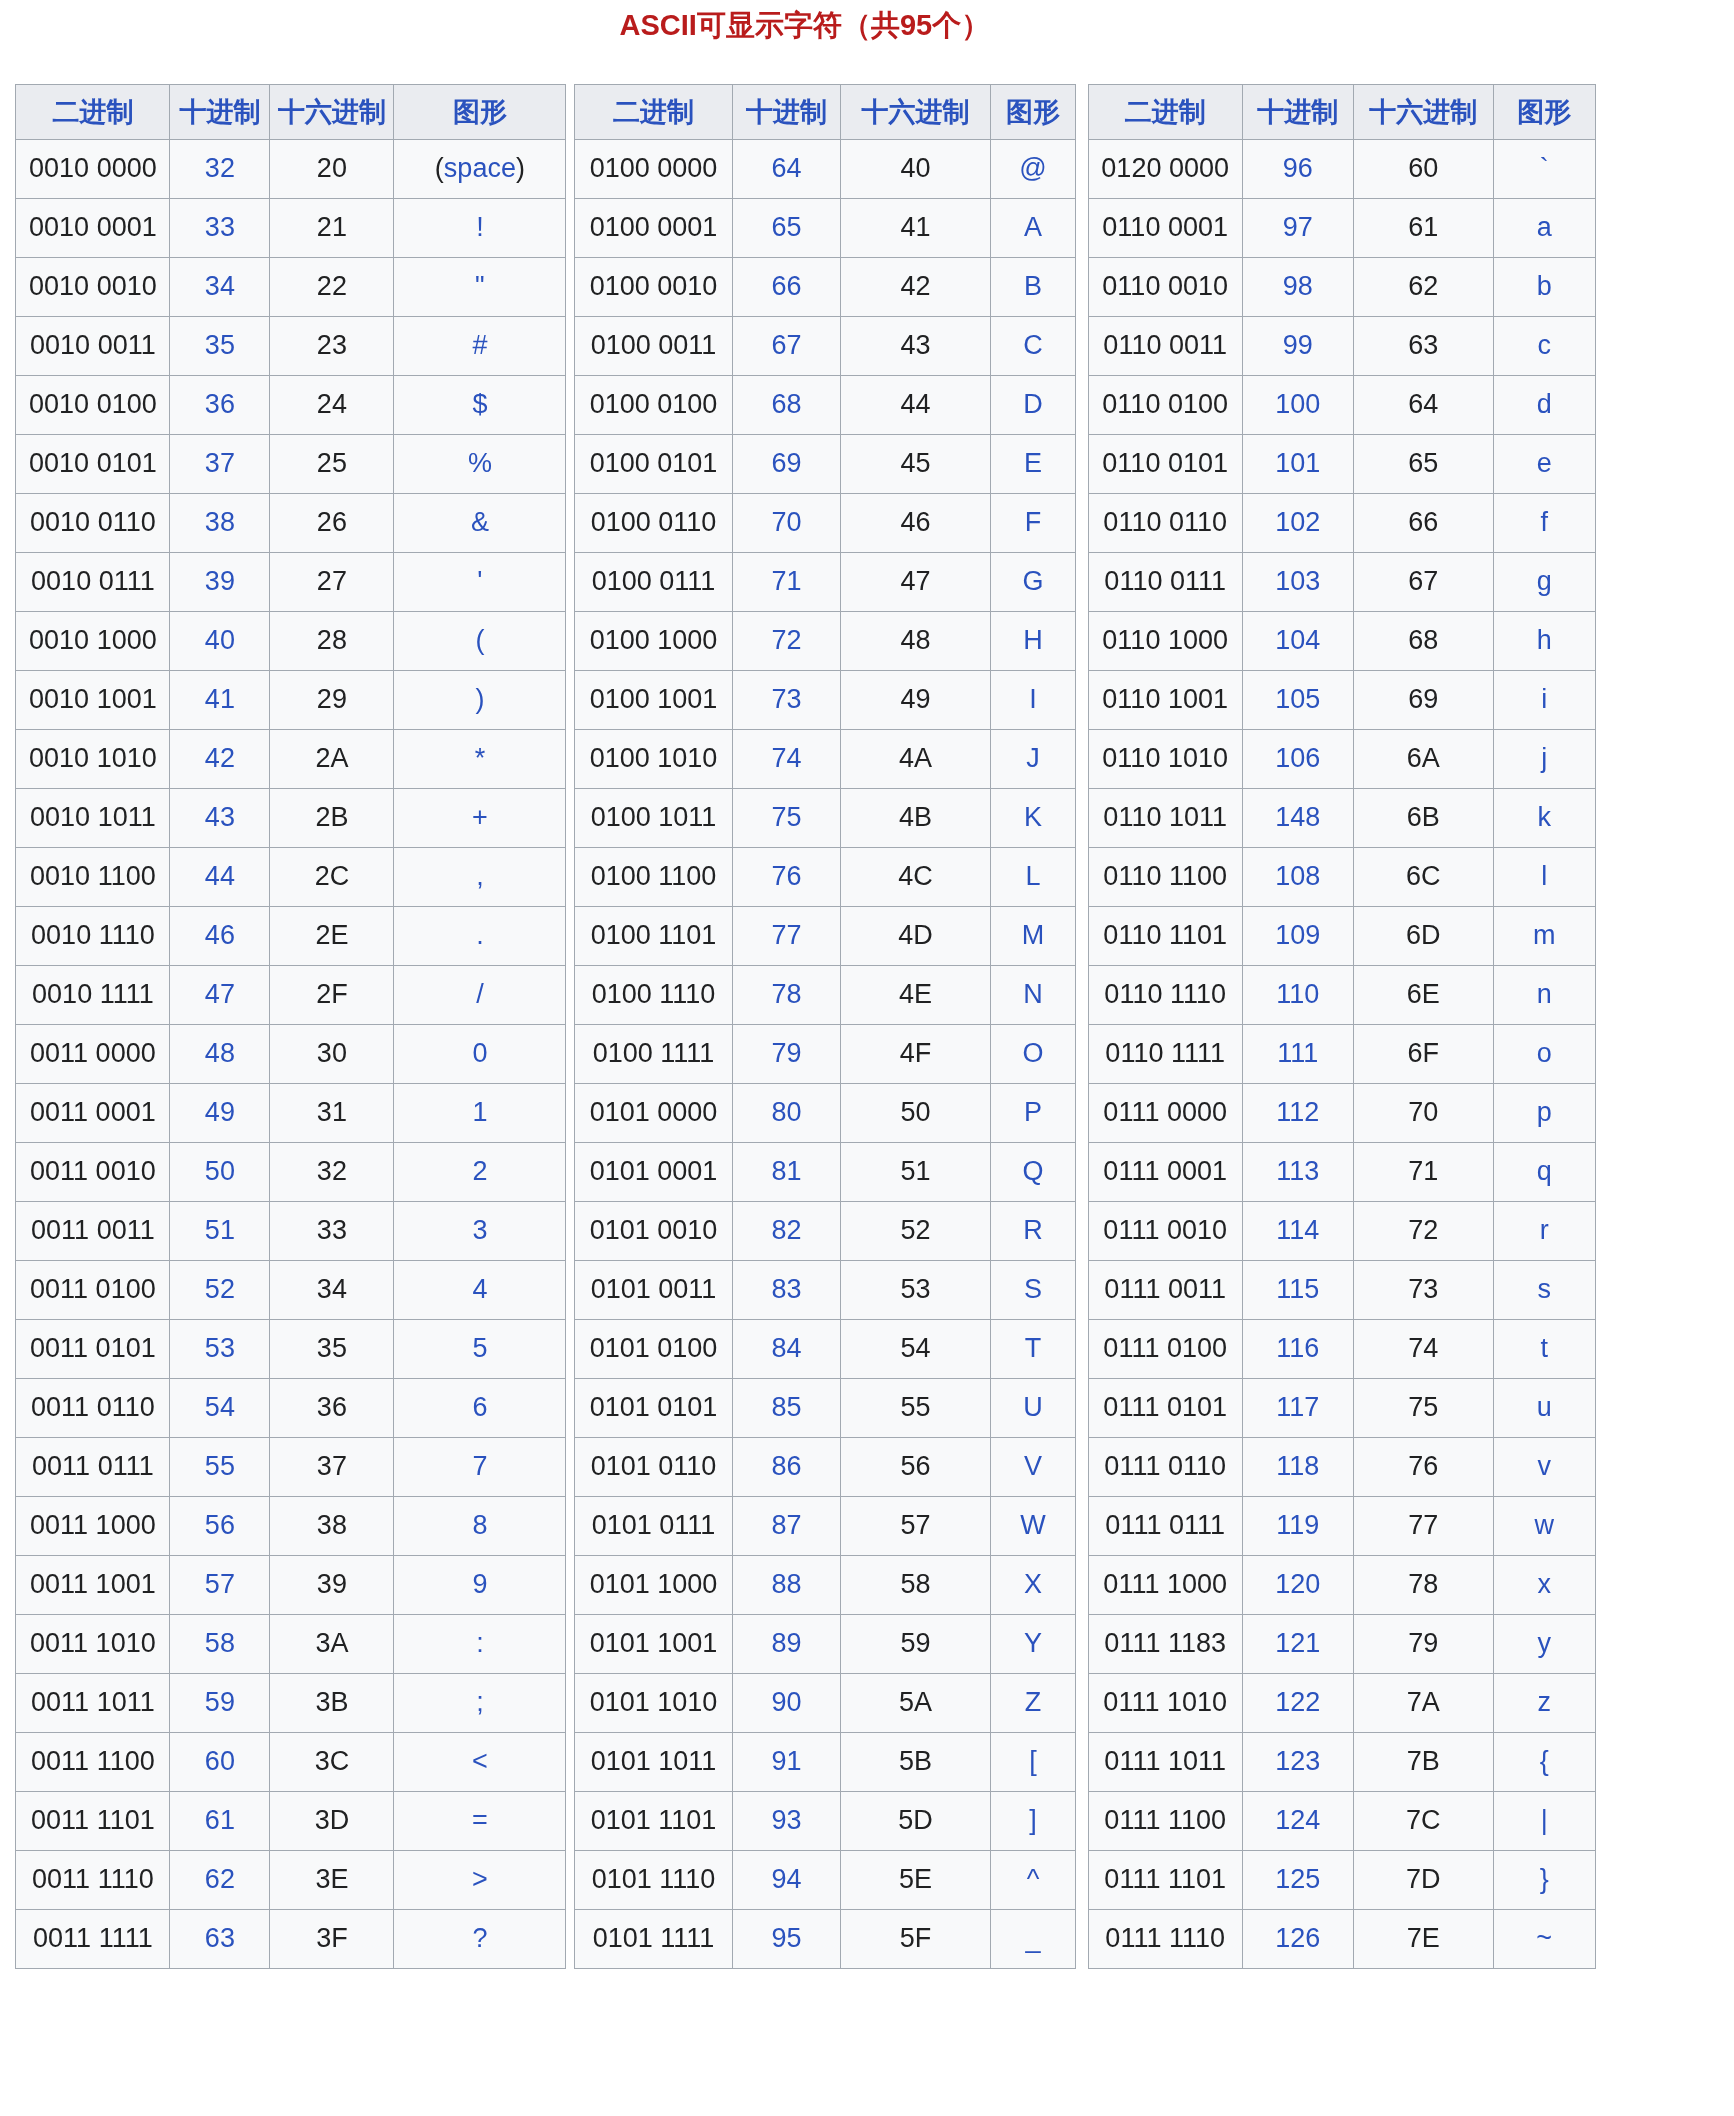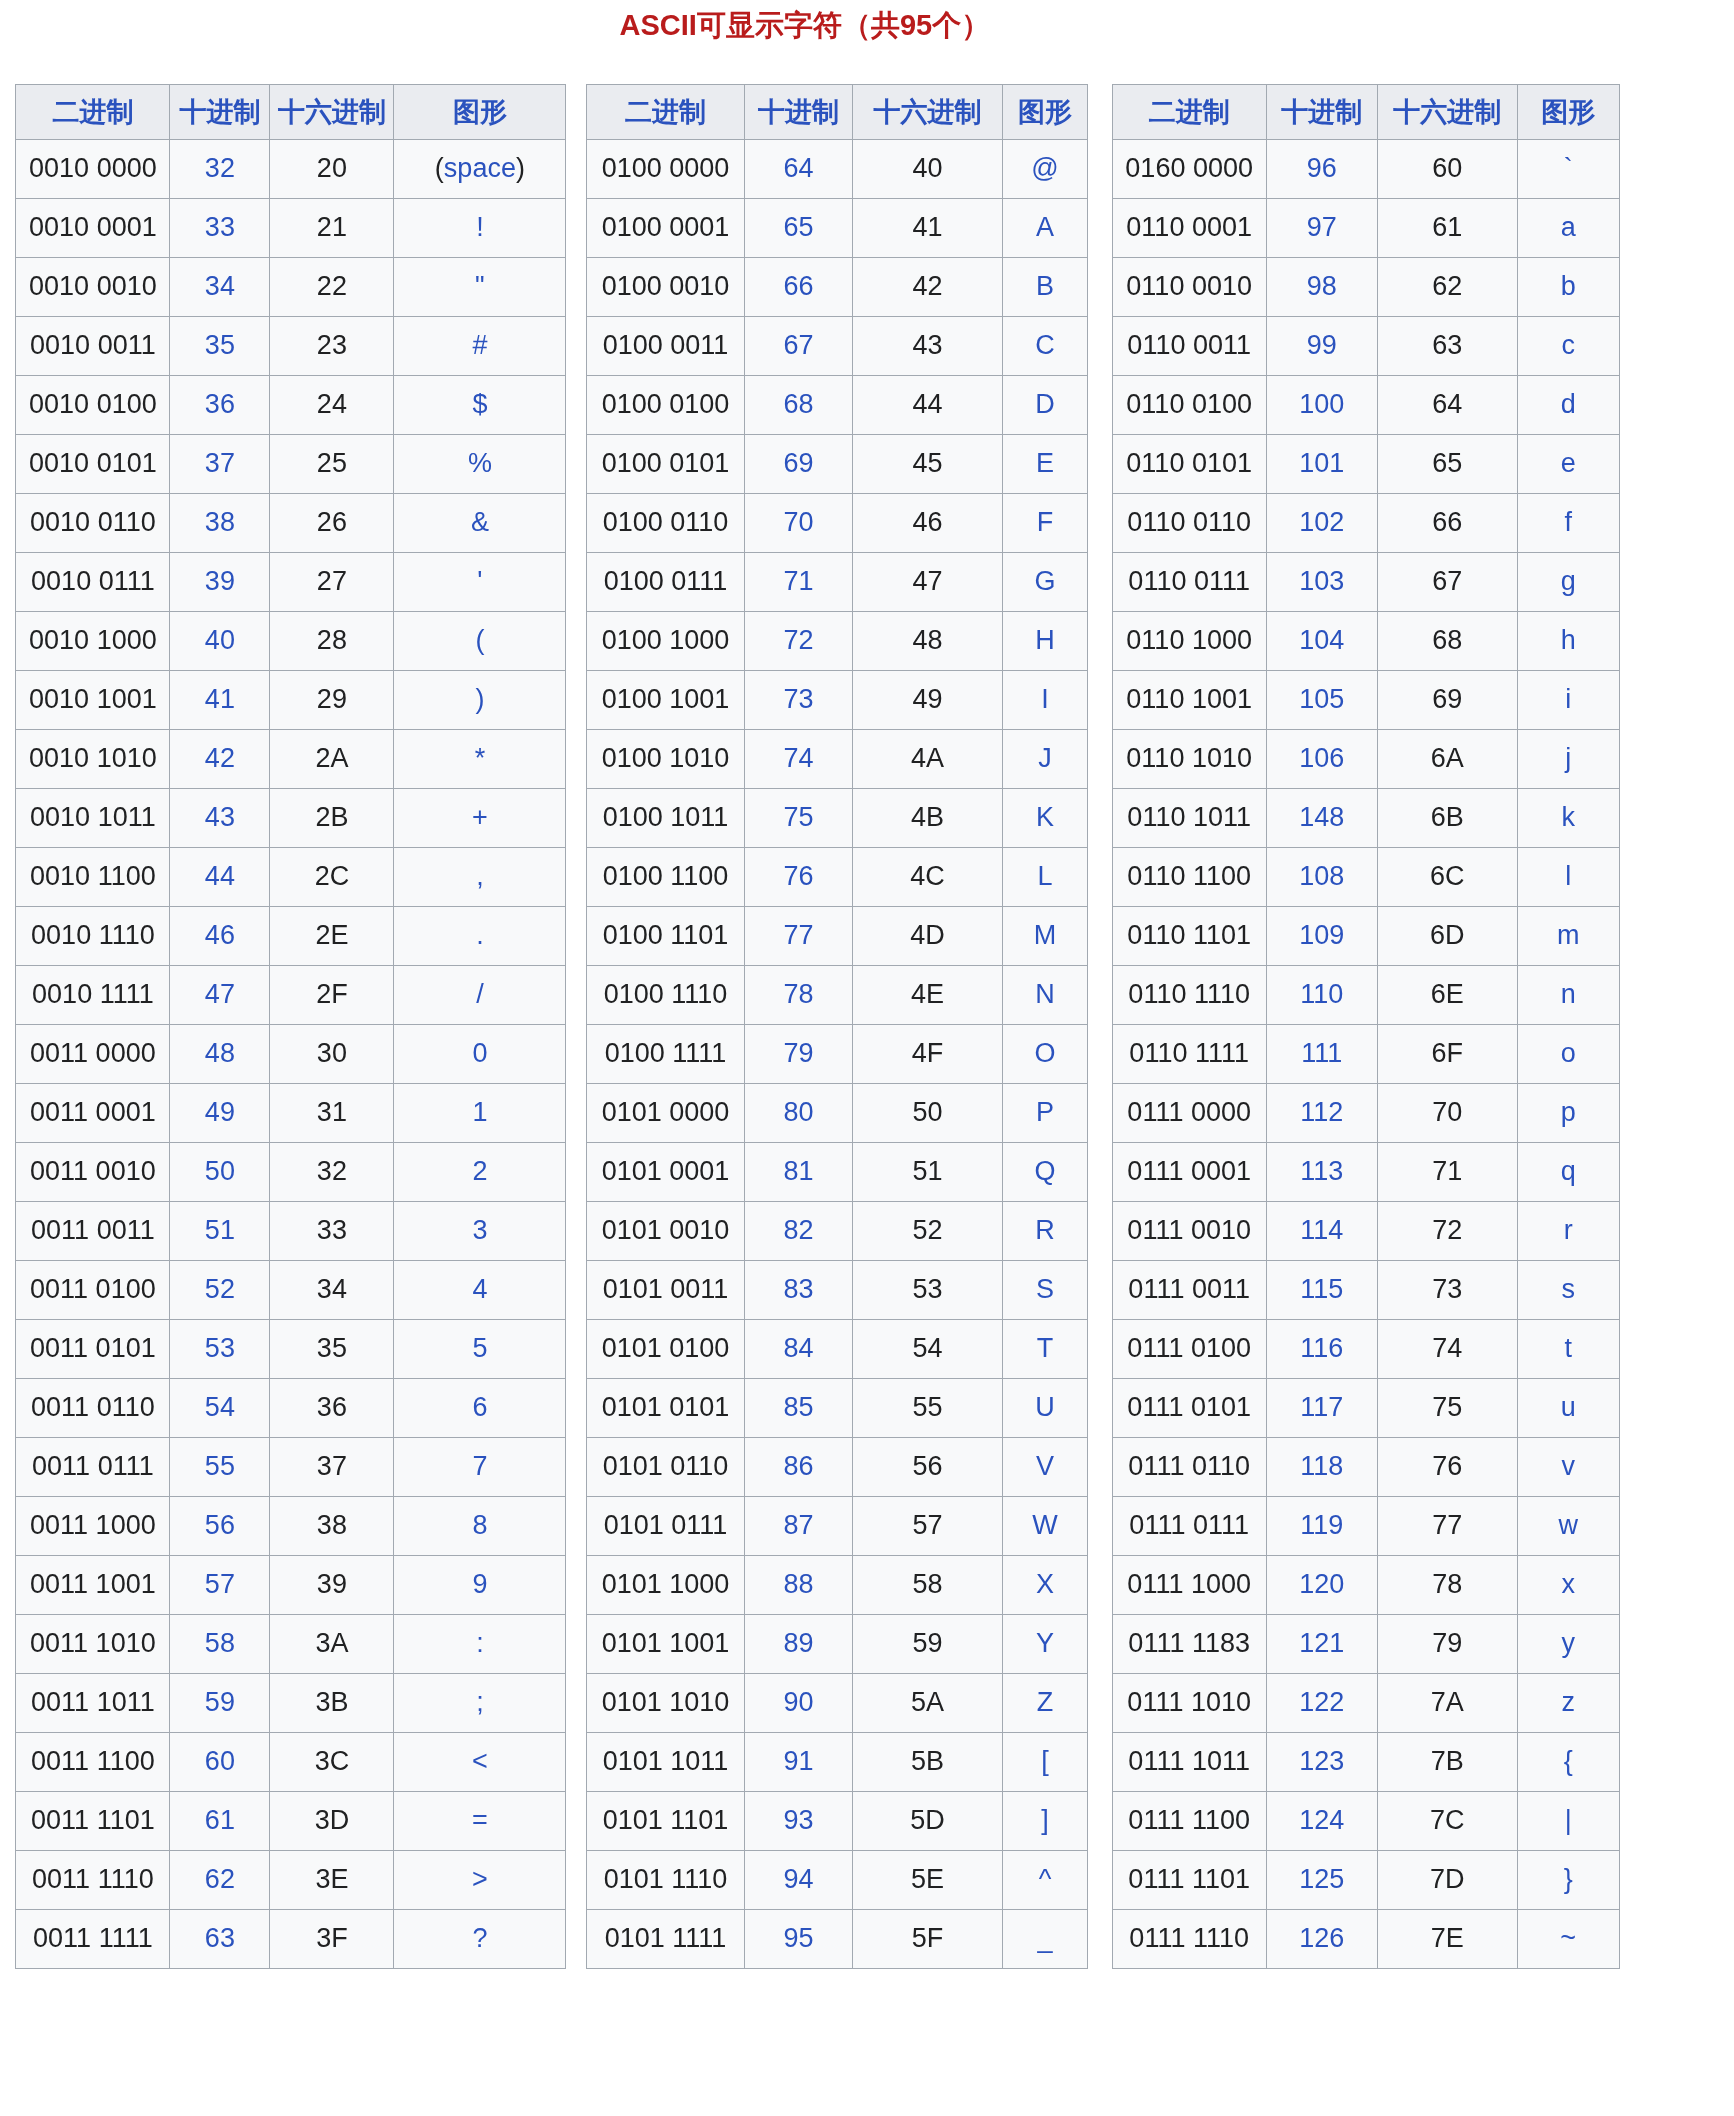--- a/index.html
+++ b/index.html
@@ -22,21 +22,20 @@
     font-size: 29px;
     line-height: 35px;
     font-weight: 700;
     padding-top: 7.7px;
     margin-bottom: 41px;
     color: #b91c1c;
   }
   .tables-row {
     display: flex;
     align-items: center;
-    gap: 12px;
   }
   .tbl-wrap-1 { margin-right: 7.7px; }
   .tbl-wrap-2 { margin-right: 11.6px; }
   table.ascii {
     border-collapse: collapse;
     table-layout: fixed;
     background: #f8f9fa;
     border: 1.9px solid #a2a9b1;
     font-size: 27px;
   }
@@ -498,21 +497,21 @@
         <thead>
             <tr>
               <th><span class="lnk">二进制</span></th>
               <th><span class="lnk">十进制</span></th>
               <th><span class="lnk">十六进制</span></th>
               <th><span class="lnk">图形</span></th>
             </tr>
           </thead>
         <tbody>
             <tr>
-              <td><span class="plain">0160 0000</span></td>
+              <td><span class="plain">0120 0000</span></td>
               <td><span class="lnk">96</span></td>
               <td><span class="plain">60</span></td>
               <td><span class="lnk">`</span></td>
             </tr>
             <tr>
               <td><span class="plain">0110 0001</span></td>
               <td><span class="lnk">97</span></td>
               <td><span class="plain">61</span></td>
               <td><span class="lnk">a</span></td>
             </tr>

